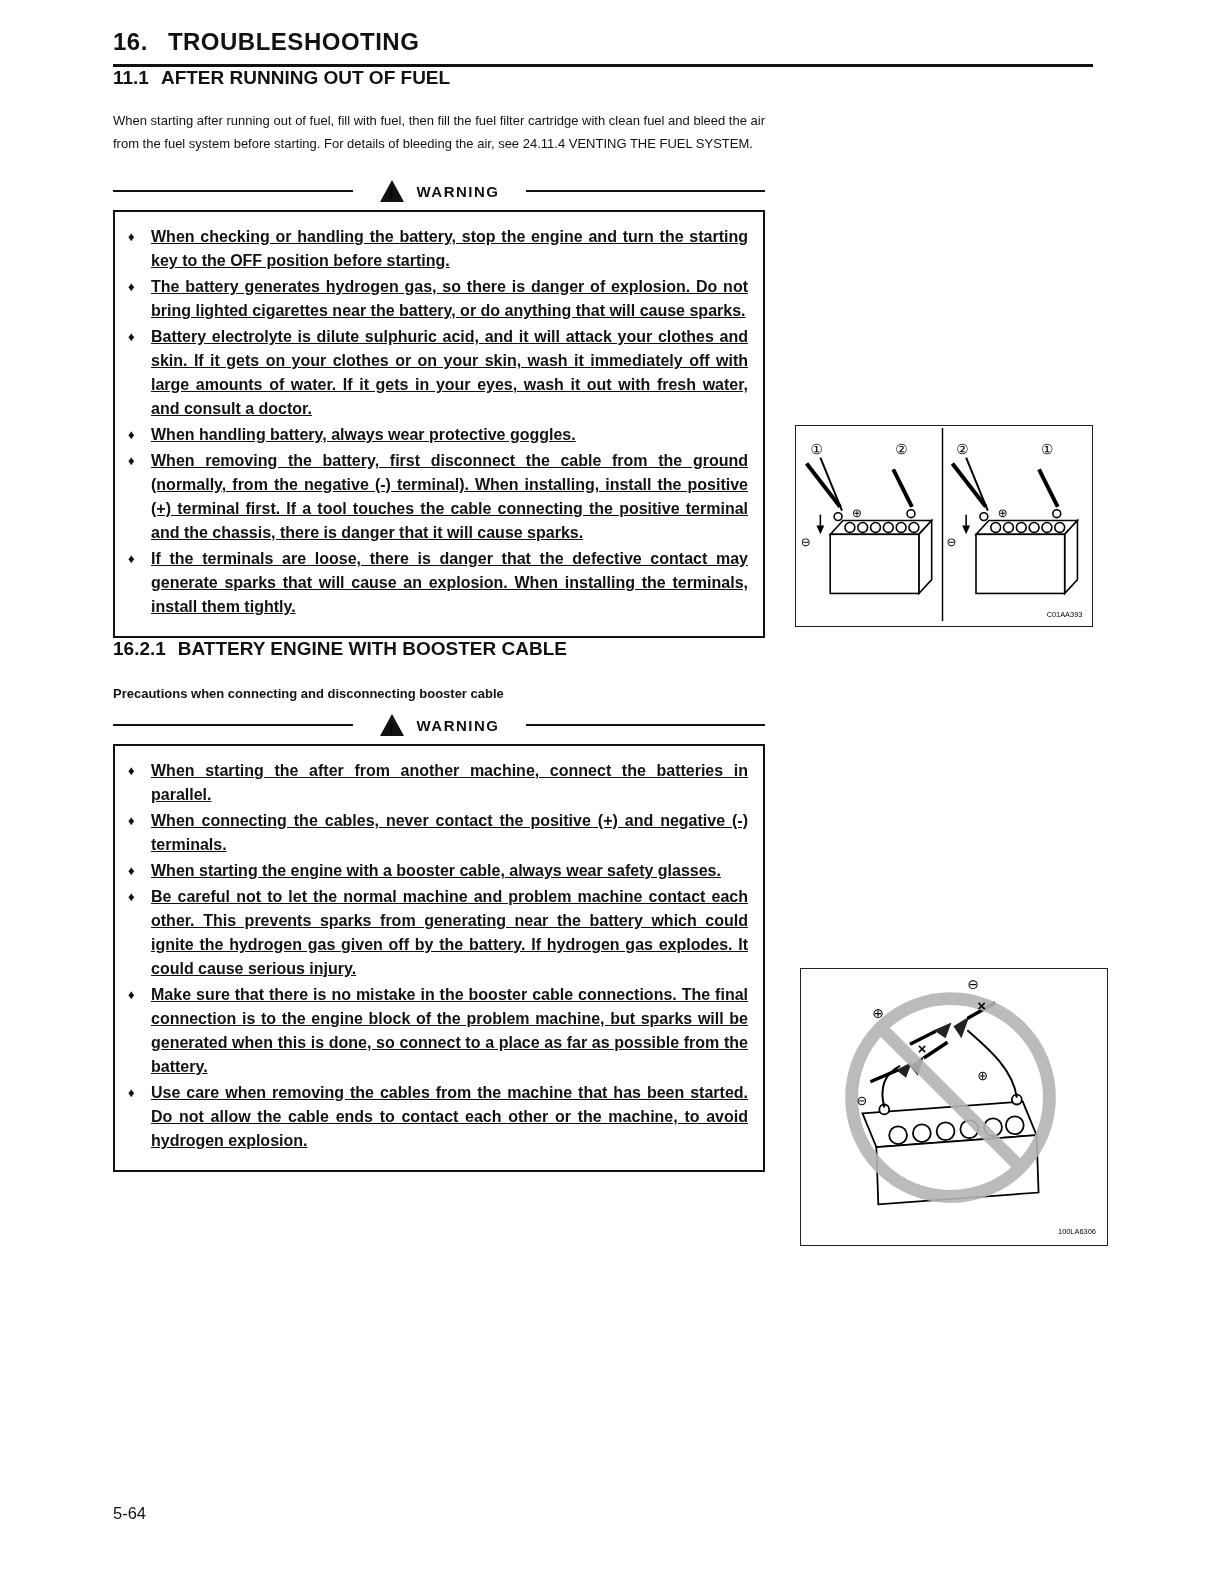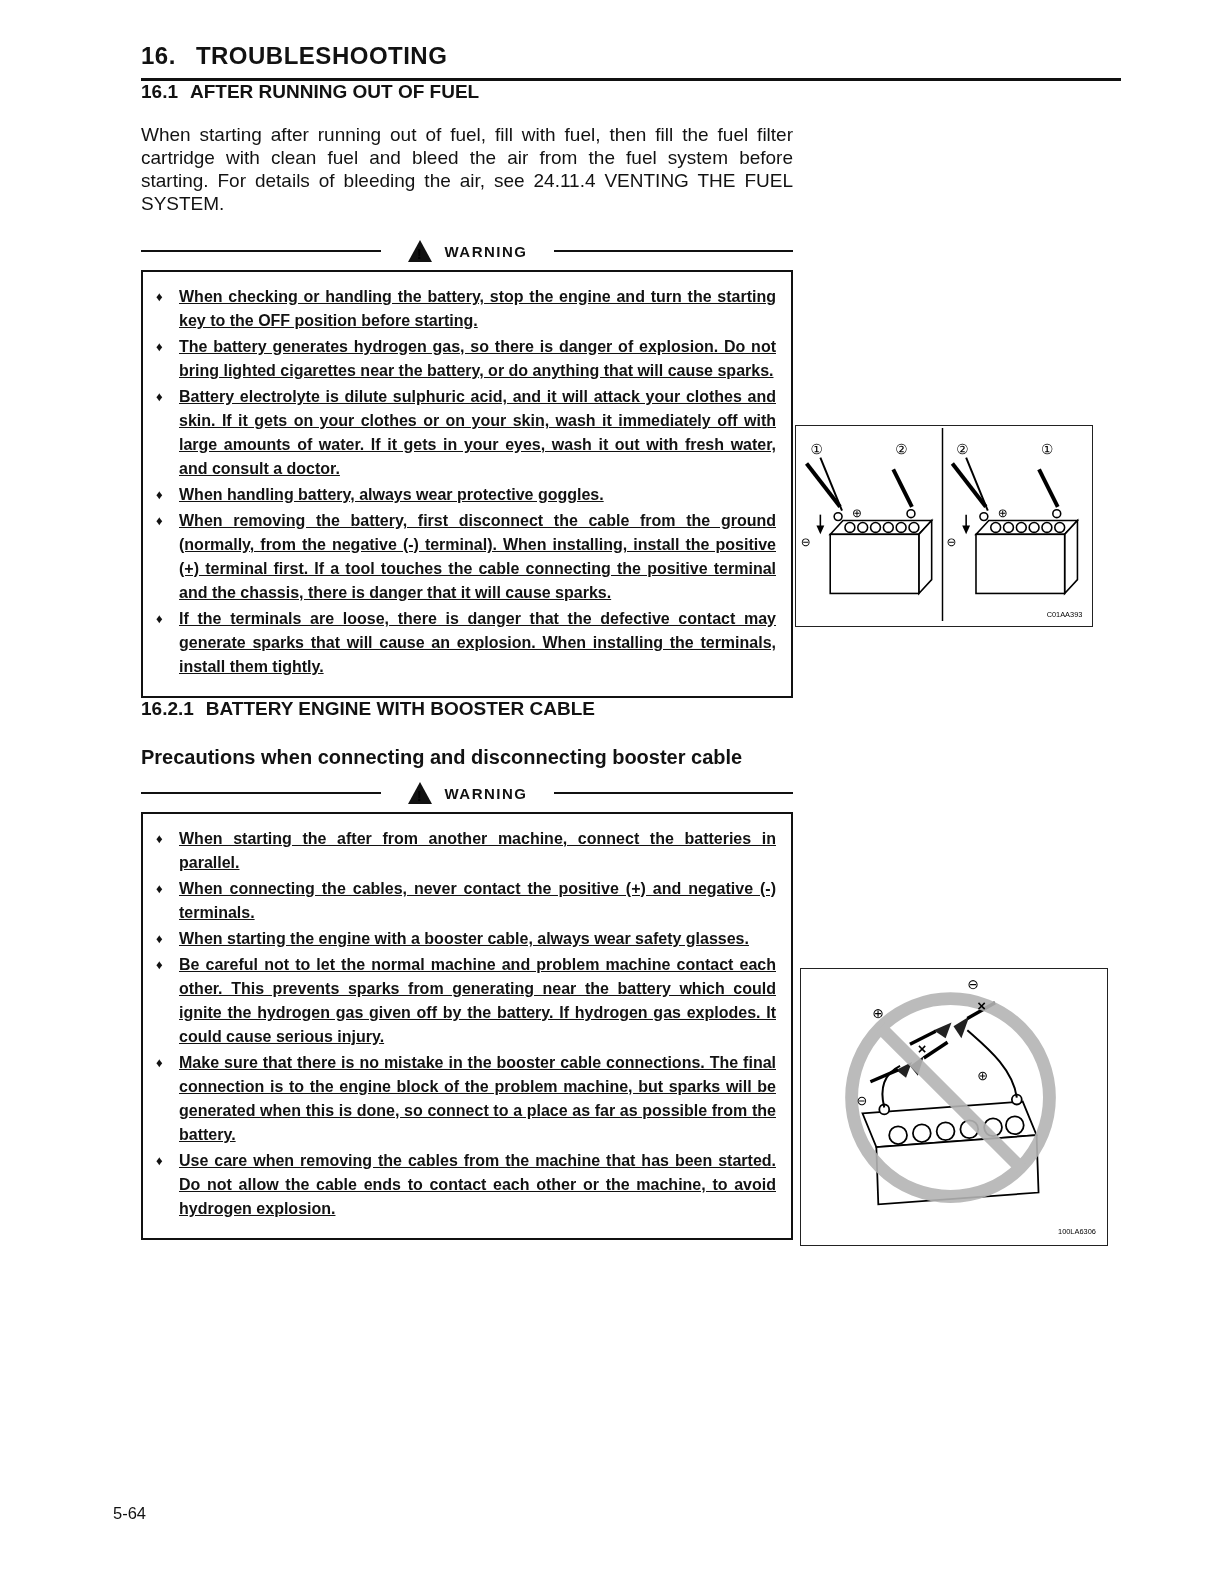--- a/index.html
+++ b/index.html
@@ -7,23 +7,22 @@
     position: relative;
     width: 1232px; height: 1584px;
     margin: 0 auto;
     background: #ffffff;
     font-family: "Liberation Sans", sans-serif;
     color: #121212;
     overflow: hidden;
   }
   .main-col {
     position: absolute;
-    left: 113px; top: 42px;
+    left: 113px; top: 28px;
     width: 652px;
-    margin-left: 28px;
   }
   h1.chapter {
     margin: 0;
     width: 980px;
     font-size: 24px;
     font-weight: bold;
     letter-spacing: 0.5px;
     border-bottom: 3px solid #111;
     padding-bottom: 8px;
   }
@@ -32,27 +31,27 @@
     margin: 0;
     font-size: 19px;
     font-weight: bold;
   }
   h2.sect .ht { margin-left: 12px; }
   .s-fuel-title { margin-top: 28px; }
   .s-batt-title { margin-top: 50px; }
   .s-boost-title { margin-top: 32px; }
   p.body {
     margin: 20px 0 0 0;
-    font-size: 19px;
+    font-size: 13px;
     line-height: 23px;
     text-align: justify;
   }
   p.subhead {
     margin: 26px 0 0 0;
-    font-size: 20px;
+    font-size: 13px;
     font-weight: bold;
   }
   
   .warn-head {
     display: flex;
     align-items: center;
     margin-top: 24px;
     height: 24px;
   }
   .warn-line {
@@ -118,21 +117,21 @@
 
 <div class="page">
 
   <div class="main-col">
 
     <h1 class="chapter">
       <span>16.</span><span class="ht">TROUBLESHOOTING</span>
     </h1>
 
     <h2 class="sect s-fuel-title">
-      <span>16.1</span><span class="ht">AFTER RUNNING OUT OF FUEL</span>
+      <span>11.1</span><span class="ht">AFTER RUNNING OUT OF FUEL</span>
     </h2>
 
     <p class="body">When starting after running out of fuel, fill with fuel, then fill the fuel filter cartridge with clean fuel and bleed the air from the fuel system before starting. For details of bleeding the air, see 24.11.4 VENTING THE FUEL SYSTEM.</p>
 
 
     <div class="warn-head">
       <span class="warn-line"></span>
       <span class="warn-title">
         <svg class="warn-tri" viewBox="0 0 26 24">
           <polygon points="13,1 25,23 1,23" fill="#111"></polygon>

